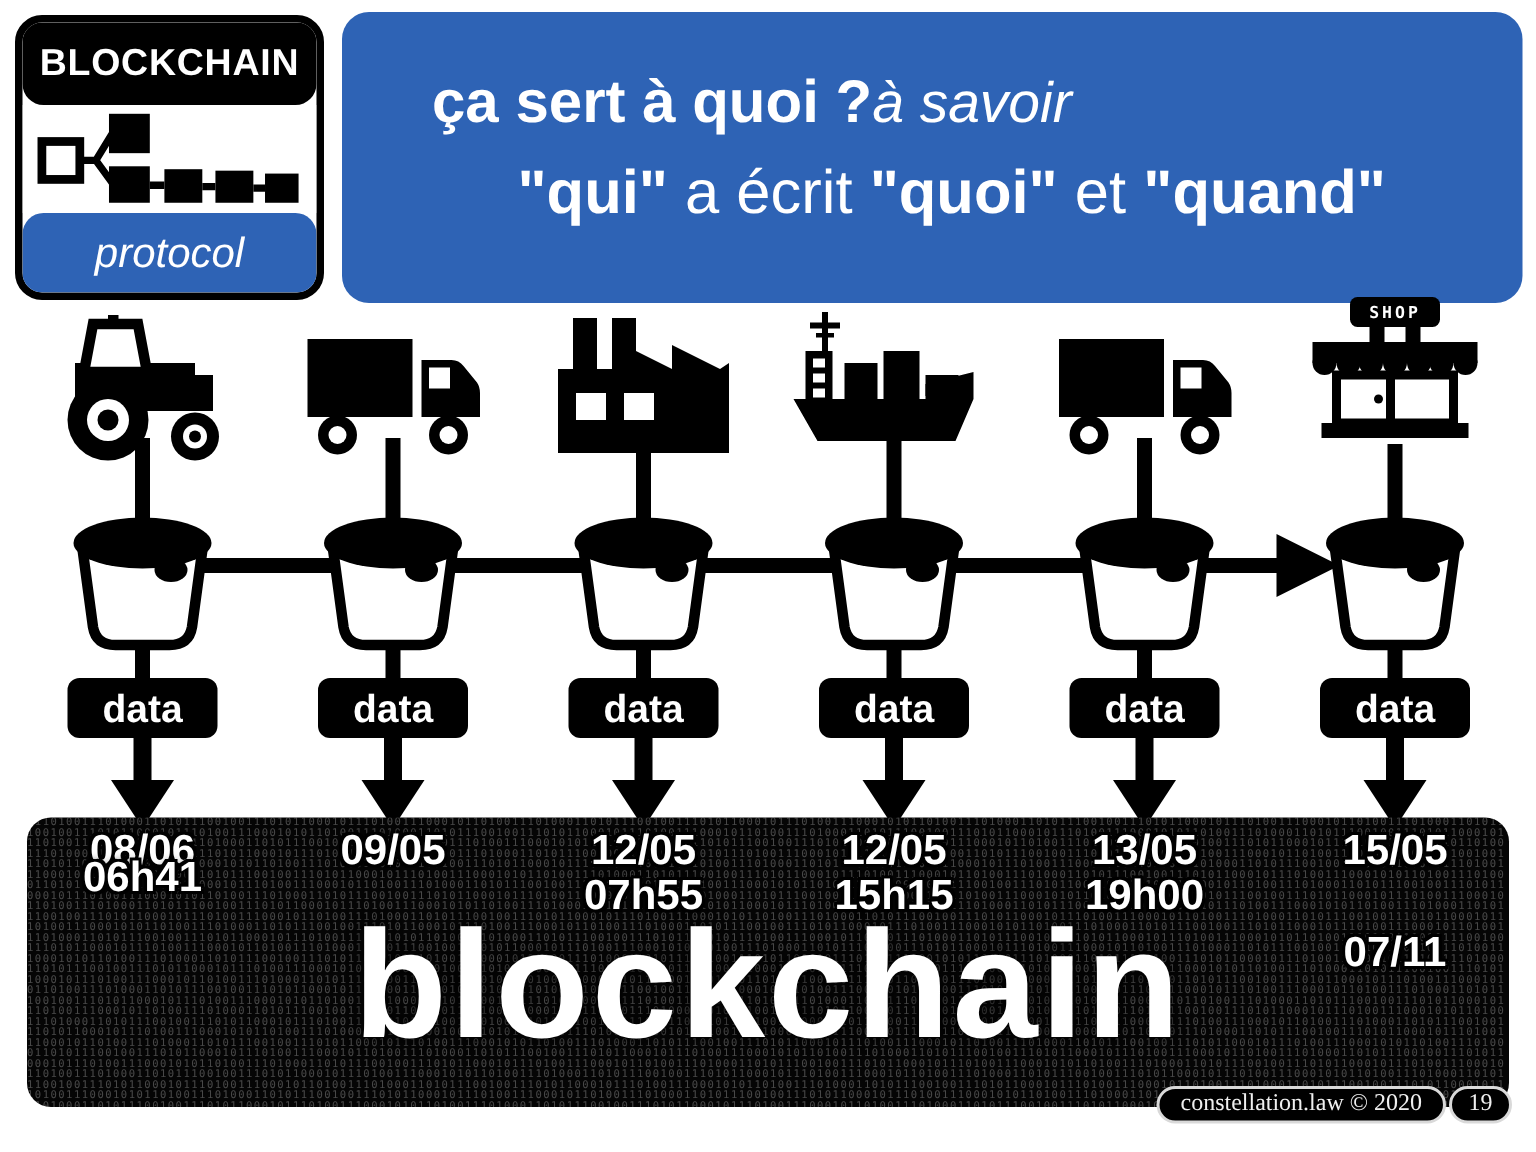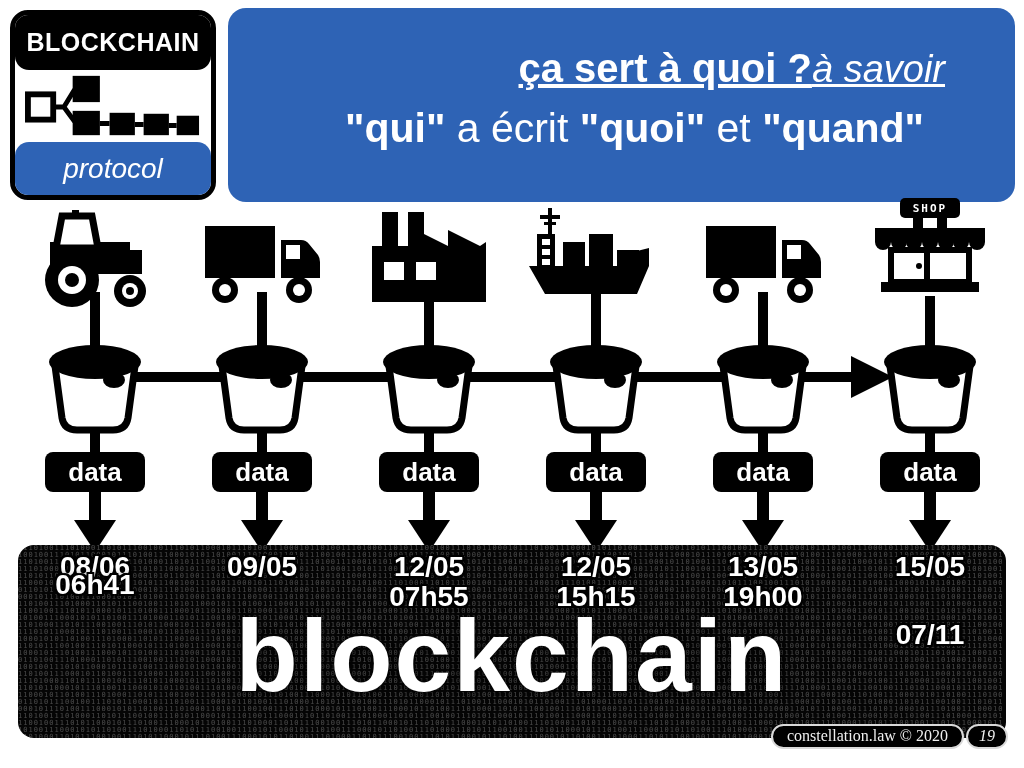--- a/index.html
+++ b/index.html
@@ -11,21 +11,21 @@
           border:5px solid #000; border-radius:18px; overflow:hidden; background:#fff; }
   .logo-title { height:55px; background:#000; color:#fff; display:flex; align-items:center; justify-content:center;
                 font-size:25px; font-weight:800; letter-spacing:.5px; border-bottom-left-radius:14px; border-bottom-right-radius:14px; }
   .logo-diagram { height:72px; display:flex; align-items:center; justify-content:center; background:#fff; }
   .logo-protocol { height:53px; background:#2e63b5; color:#fff; display:flex; align-items:center; justify-content:center;
                    font-size:28px; font-style:italic; border-top-left-radius:14px; border-top-right-radius:14px; }
 
   
   .header { position:absolute; left:228px; top:8px; width:787px; height:194px;
             background:#2e63b5; border-radius:18px; color:#fff; padding:28px 34px 0 60px; }
-  .h-line1 { display:flex; justify-content:flex-end; align-items:baseline;text-decoration:underline; }
+  .h-line1 { display:flex; justify-content:flex-start; align-items:baseline; }
   .h-q { font-size:40px; font-weight:800; }
   .h-aside { font-size:38px; font-style:italic; font-weight:400; padding-right:36px;margin-top:12px; }
   .h-line2 { margin-top:14px; text-align:center; font-size:41px; font-weight:300; white-space:pre; }
   .h-line2 .b { font-weight:800; }
 
   
   .hline { position:absolute; background:#000; }
   .right-arrow { position:absolute; width:0; height:0;
                  border-top:21px solid transparent; border-bottom:21px solid transparent; border-left:42px solid #000; }
   .stem { position:absolute; width:10px; background:#000; }
@@ -45,21 +45,21 @@
   .stamp { position:absolute; width:120px; text-align:center; color:#fff; font-weight:700; font-size:28px;
            text-shadow:2px 2px 0 #000, -2px -2px 0 #000, 2px -2px 0 #000, -2px 2px 0 #000, 0 0 6px #000; }
   .big-word { position:absolute; left:0; top:60px; width:100%; text-align:center; color:#fff;
               font-size:102px; font-weight:700; letter-spacing:2px; line-height:1;
               text-shadow:0 0 10px #000; }
 
   
   .pill { position:absolute; top:724px; background:#000; color:#efefef; border:2px solid #d9d9d9; border-radius:14px;
           font-family:"Liberation Serif", serif; font-size:16px; padding:1px 14px 2px; white-space:nowrap; z-index:5; }
   .pill-credit { right:60px; }
-  .pill-page  { right:16px; padding:1px 11px 2px;font-style:italic; }
+  .pill-page  { right:16px; padding:1px 11px 2px; }
 </style>
 </head>
 <body>
 
 <div class="slide">
 
   <div class="logo">
     <div class="logo-title">BLOCKCHAIN</div>
     <div class="logo-diagram">
       <svg width="190" height="70" viewBox="0 0 195 72">

